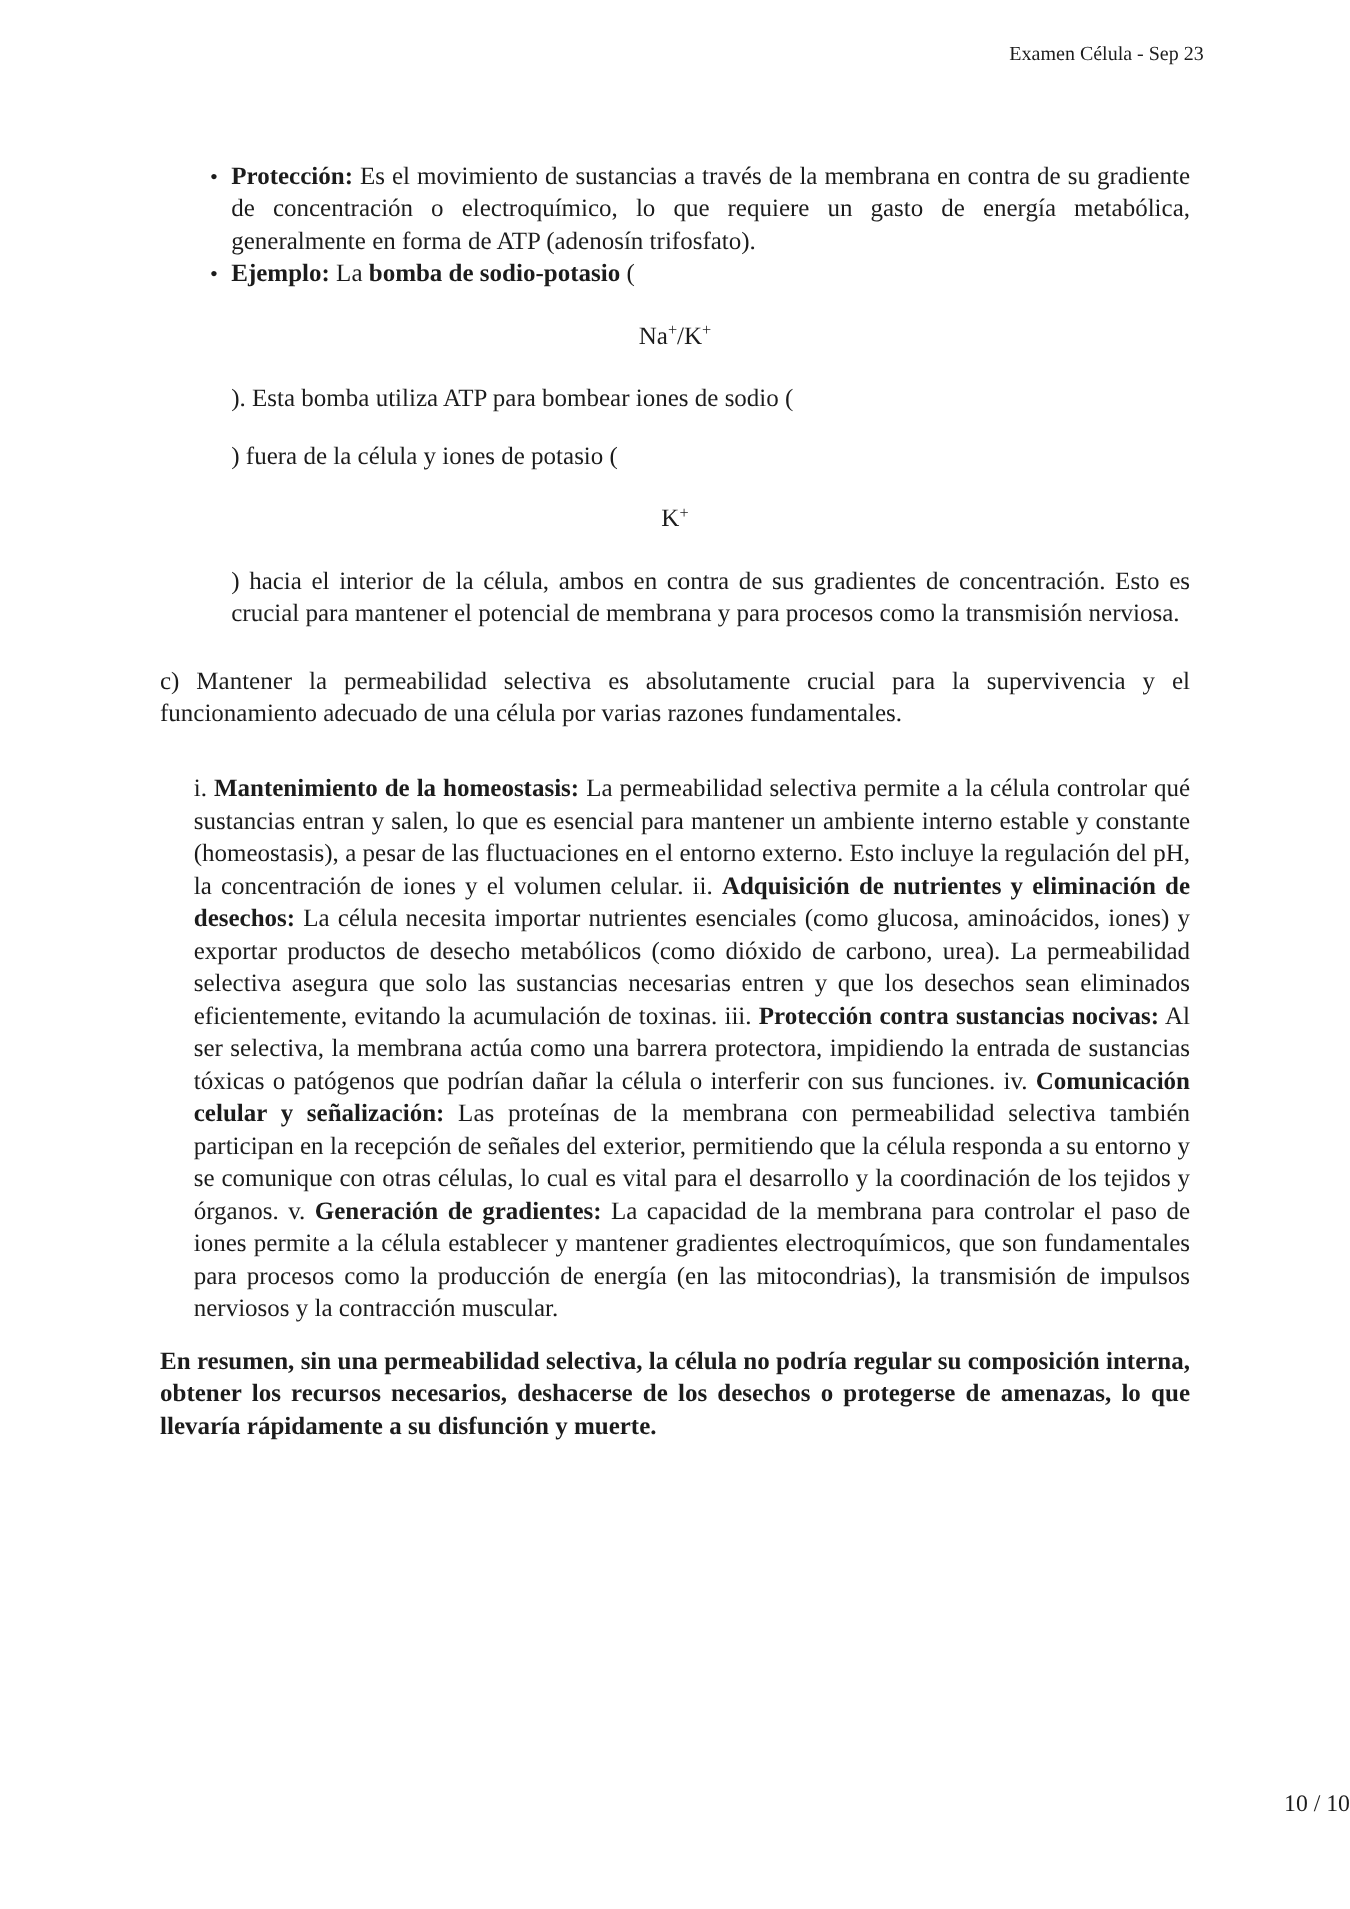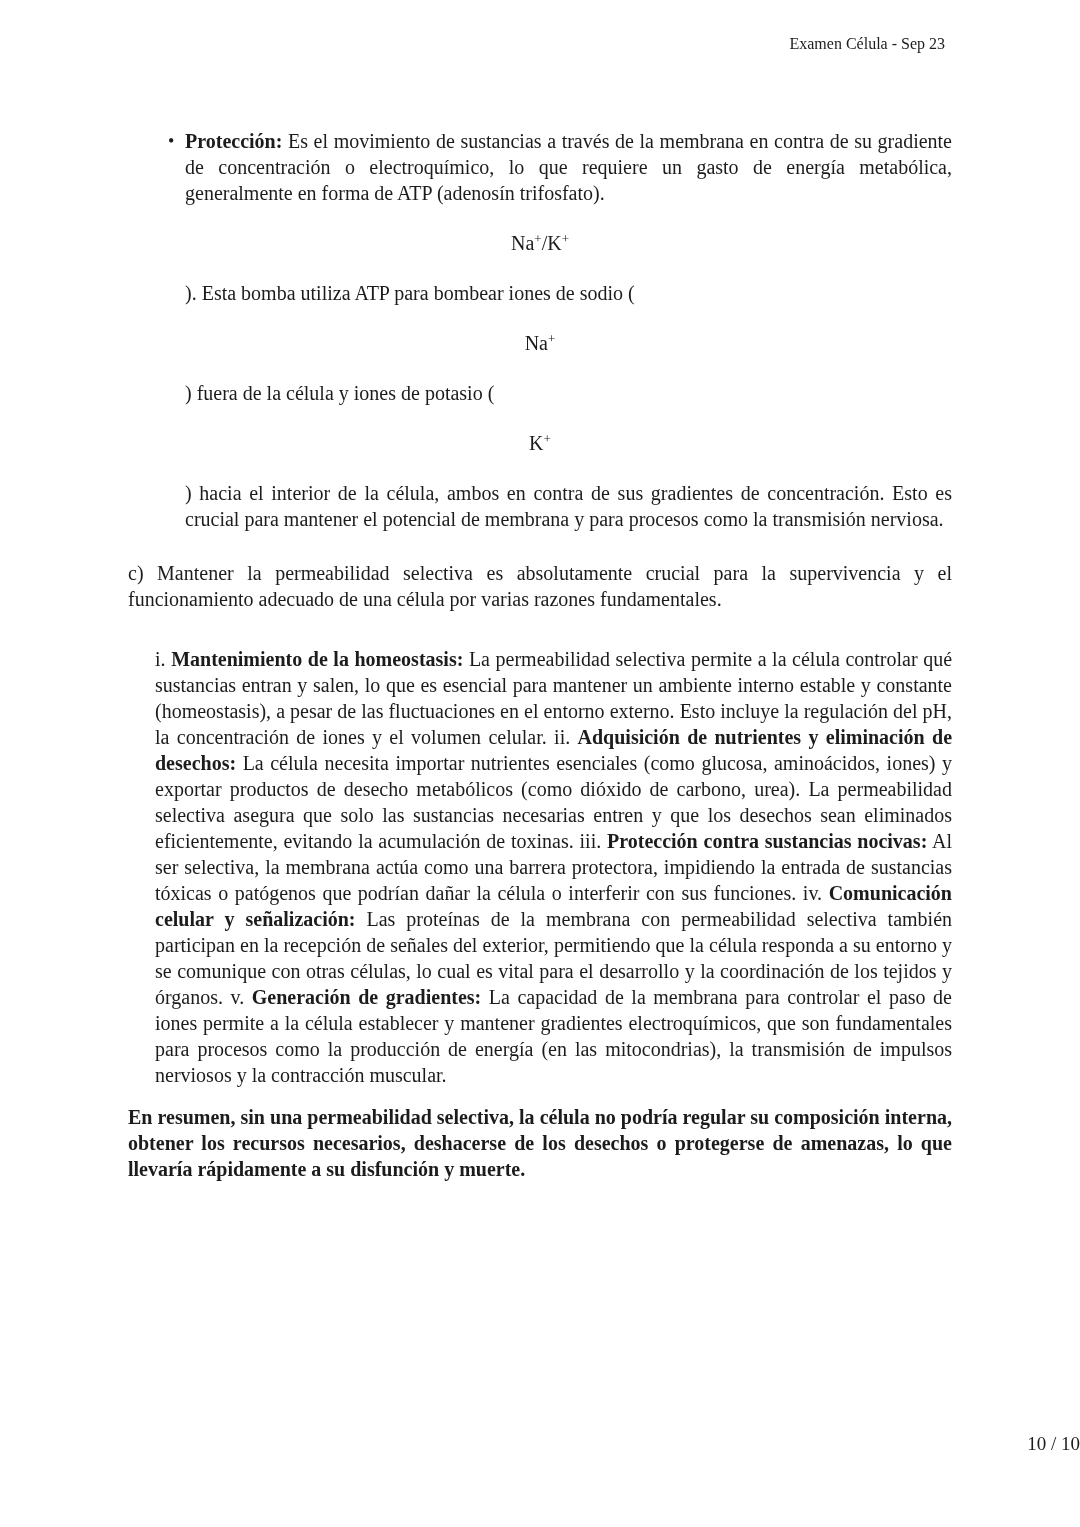--- a/index.html
+++ b/index.html
@@ -10,21 +10,21 @@
     background: #ffffff;
     color: #1c1c1c;
     font-family: "Liberation Serif", "DejaVu Serif", serif;
     font-size: 20px;
     line-height: 26px;
     overflow: hidden;
   }
   .page-header {
     position: absolute;
     top: 34px;
-    right: 135px;
+    right: 117px;
     font-size: 16px;
     line-height: 19px;
     color: #1c1c1c;
   }
   .content {
     position: absolute;
     top: 128px;
     left: 128px;
     width: 824px;
     text-align: justify;
@@ -78,27 +78,27 @@
 <body>
 
 <div class="page">
 
   <div class="page-header">Examen Célula - Sep 23</div>
 
   <div class="content">
 
     <ul class="bullet-list">
       <li><span class="b">Protección:</span><span> Es el movimiento de sustancias a través de la membrana en contra de su gradiente de concentración o electroquímico, lo que requiere un gasto de energía metabólica, generalmente en forma de ATP (adenosín trifosfato).</span></li>
+      <li><span class="b">Ejemplo:</span><span> La </span><span class="b">bomba de sodio-potasio</span><span> (</span></li>
     </ul>
 
     <div class="math"><span>Na</span><sup>+</sup><span>/K</span><sup>+</sup></div>
 
     <p class="continuation">). Esta bomba utiliza ATP para bombear iones de sodio (</p>
 
-    <div class="math"><span>Na</span><sup>+</sup></div>
 
     <p class="continuation">) fuera de la célula y iones de potasio (</p>
 
     <div class="math"><span>K</span><sup>+</sup></div>
 
     <p class="continuation">) hacia el interior de la célula, ambos en contra de sus gradientes de concentración. Esto es crucial para mantener el potencial de membrana y para procesos como la transmisión nerviosa.</p>
 
     <p class="para-c">c) Mantener la permeabilidad selectiva es absolutamente crucial para la supervivencia y el funcionamiento adecuado de una célula por varias razones fundamentales.</p>
 
     <div class="indent-block"><span>i. </span><span class="b">Mantenimiento de la homeostasis:</span><span> La permeabilidad selectiva permite a la célula controlar qué sustancias entran y salen, lo que es esencial para mantener un ambiente interno estable y constante (homeostasis), a pesar de las fluctuaciones en el entorno externo. Esto incluye la regulación del pH, la concentración de iones y el volumen celular. ii. </span><span class="b">Adquisición de nutrientes y eliminación de desechos:</span><span> La célula necesita importar nutrientes esenciales (como glucosa, aminoácidos, iones) y exportar productos de desecho metabólicos (como dióxido de carbono, urea). La permeabilidad selectiva asegura que solo las sustancias necesarias entren y que los desechos sean eliminados eficientemente, evitando la acumulación de toxinas. iii. </span><span class="b">Protección contra sustancias nocivas:</span><span> Al ser selectiva, la membrana actúa como una barrera protectora, impidiendo la entrada de sustancias tóxicas o patógenos que podrían dañar la célula o interferir con sus funciones. iv. </span><span class="b">Comunicación celular y señalización:</span><span> Las proteínas de la membrana con permeabilidad selectiva también participan en la recepción de señales del exterior, permitiendo que la célula responda a su entorno y se comunique con otras células, lo cual es vital para el desarrollo y la coordinación de los tejidos y órganos. v. </span><span class="b">Generación de gradientes:</span><span> La capacidad de la membrana para controlar el paso de iones permite a la célula establecer y mantener gradientes electroquímicos, que son fundamentales para procesos como la producción de energía (en las mitocondrias), la transmisión de impulsos nerviosos y la contracción muscular.</span></div>

